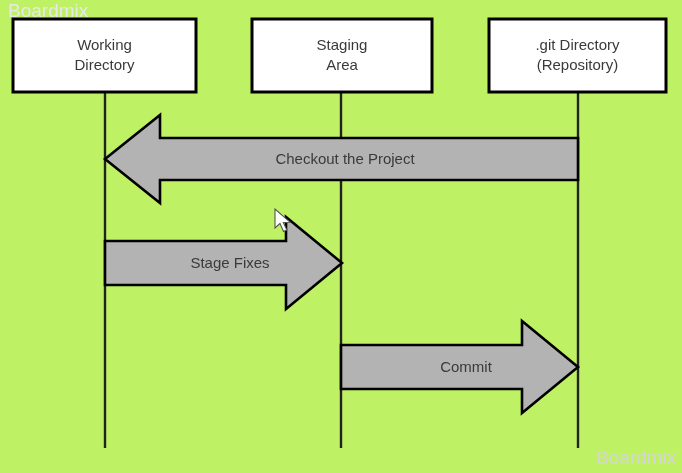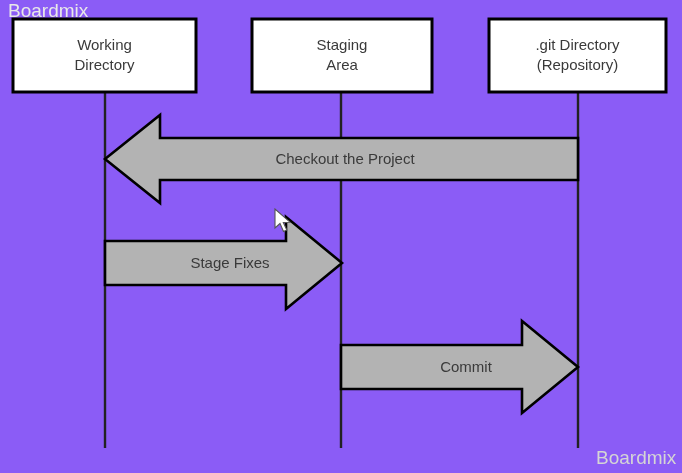--- a/index.html
+++ b/index.html
@@ -7,21 +7,21 @@
     padding: 0;
     background: #ffffff;
   }
   body {
     font-family: "Liberation Sans", sans-serif;
   }
   #canvas {
     position: relative;
     width: 682px;
     height: 473px;
-    background: #8b5cf6;
+    background: #bef264;
     overflow: hidden;
   }
   #diagram-svg {
     position: absolute;
     left: 0;
     top: 0;
     width: 682px;
     height: 473px;
     display: block;
   }

